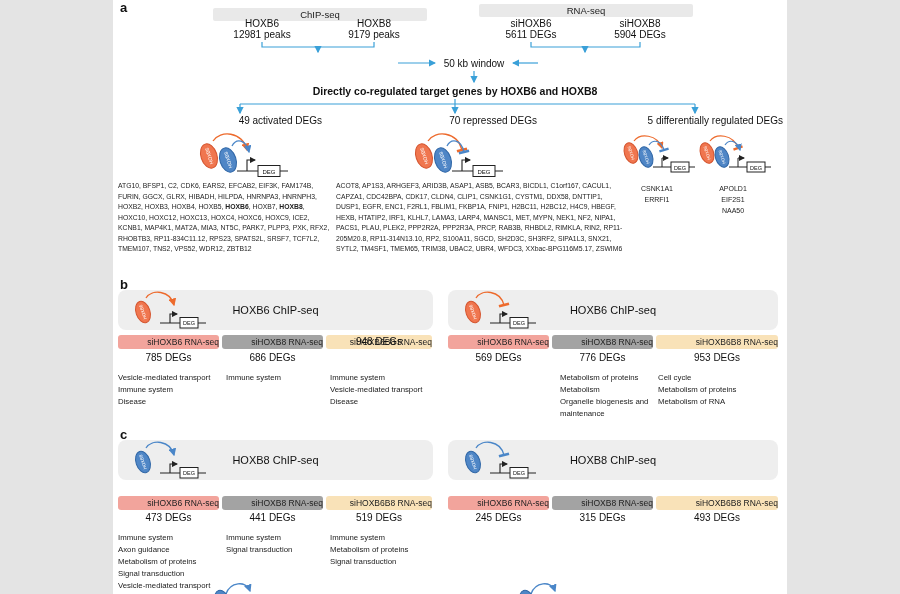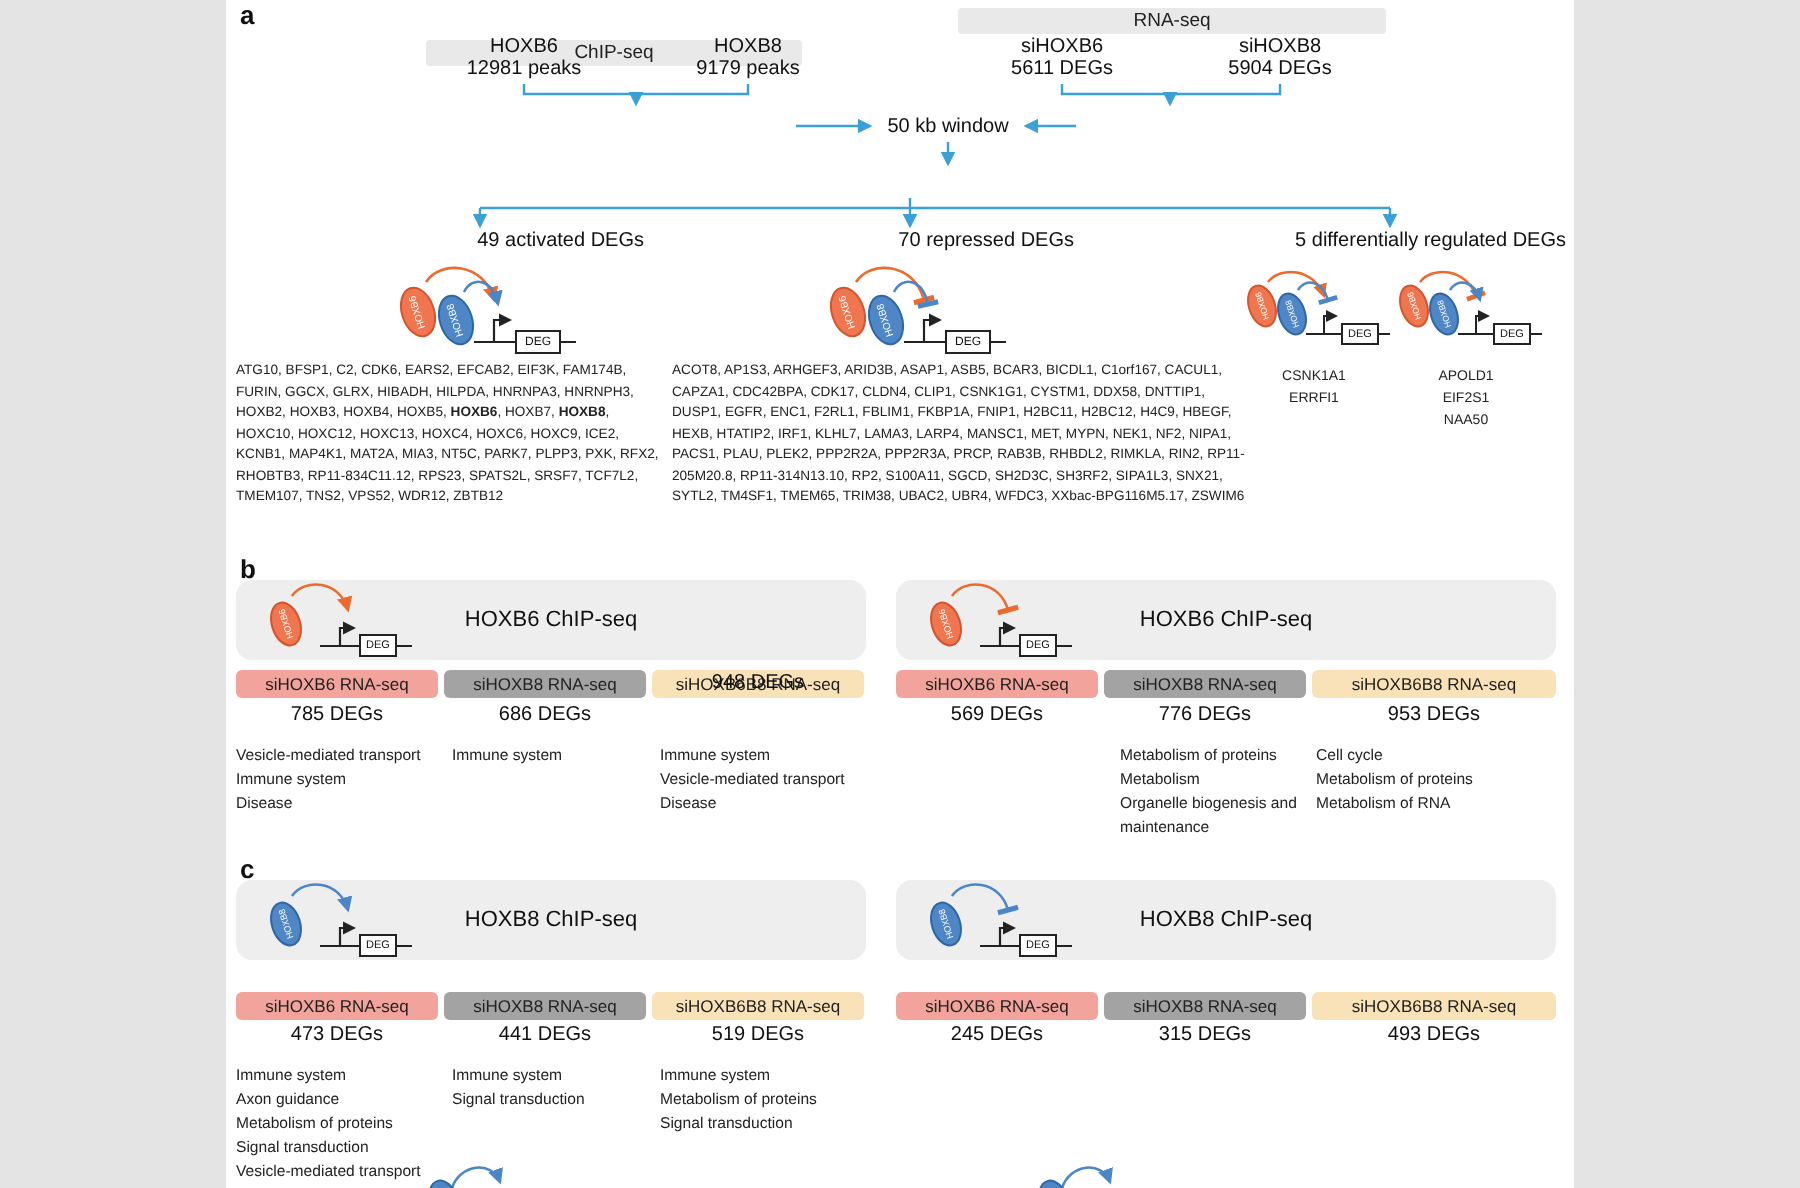--- a/index.html
+++ b/index.html
@@ -13,21 +13,21 @@
   .node { text-align:center; font-size:10px; line-height:1.12; }
   .node .nm, .node .stat { display:block; }
   .flow-text { text-align:center; font-size:10px; line-height:1.18; }
   .bold-title { font-weight:bold; font-size:10.5px; text-align:center; }
   .branch-title { font-size:10px; text-align:right; }
   .gene-list { font-size:6.8px; line-height:1.55; color:#222; }
   .gene-list b { font-weight:bold; }
   .gene-list-center { font-size:7px; line-height:1.6; color:#222; text-align:center; white-space:pre-line; }
   .card-header { background:#eeeeee; border-radius:8px; height:40px; }
   .card-title { position:absolute; left:0; right:0; top:0; height:40px; line-height:40px; text-align:center; font-size:11px; }
-  .col-bar { height:14px; border-radius:3px; font-size:8.5px; line-height:14px; text-align:center; color:#222; }
+  .col-bar { height:14px; border-radius:3px; font-size:8.5px; line-height:14px; text-align:right; color:#222; }
   .col-red { background:#f2a49c; }
   .col-blue { background:#a3a3a3; }
   .col-yellow { background:#f9e2b8; }
   .deg-count { font-size:10px; text-align:center; }
   .pathways { font-size:7.8px; line-height:1.55; color:#222; white-space:pre-line; }
   svg { display:block; overflow:visible; }
 </style>
 </head>
 <body>
 
@@ -52,21 +52,21 @@
           <rect x="0.5" y="0.5" width="2" height="8" fill="#ed6a2c"></rect>
         </marker>
       <marker id="bar-blue" markerWidth="4" markerHeight="9" refX="1.5" refY="4.5" orient="auto">
           <rect x="0.5" y="0.5" width="2" height="8" fill="#4a86c8"></rect>
         </marker>
     </defs>
   </svg>
 
   <div class="abs panel-label" style="left:120px;top:0px">a</div>
 
-  <div class="abs seq-bar" style="left:213px;top:20px;width:188px">ChIP-seq</div>
+  <div class="abs seq-bar" style="left:213px;top:8px;width:214px">ChIP-seq</div>
   <div class="abs seq-bar" style="left:479px;top:4px;width:214px">RNA-seq</div>
 
   <div class="abs node" style="left:222px;top:18px;width:80px">
     <span class="nm">HOXB6</span>
     <span class="stat">12981 peaks</span>
   </div>
   <div class="abs node" style="left:334px;top:18px;width:80px">
     <span class="nm">HOXB8</span>
     <span class="stat">9179 peaks</span>
   </div>
@@ -91,20 +91,21 @@
       <path d="M455,99 V104"></path>
       <path d="M240,104 H695"></path>
       <path d="M240,104 V113" marker-end="url(#ah-flow)"></path>
       <path d="M455,104 V113" marker-end="url(#ah-flow)"></path>
       <path d="M695,104 V113" marker-end="url(#ah-flow)"></path>
     </g>
   </svg>
 
   <div class="abs flow-text" style="left:439px;top:58px;width:70px">50 kb window</div>
 
+  <div class="abs bold-title" style="left:250px;top:85px;width:410px">Directly co-regulated target genes by HOXB6 and HOXB8</div>
 
   <div class="abs branch-title" style="left:158px;top:115px;width:164px">49 activated DEGs</div>
   <div class="abs branch-title" style="left:373px;top:115px;width:164px">70 repressed DEGs</div>
   <div class="abs branch-title" style="left:607px;top:115px;width:176px">5 differentially regulated DEGs</div>
 
   <svg class="abs" style="left:190px;top:129px" width="100" height="50" viewBox="0 0 100 50">
     <path d="M23,12 C30,1 52,2 57,21" fill="none" stroke="#ed6a2c" stroke-width="1.3" marker-end="url(#ah-orange)"></path>
     <path d="M42,17 C46,9 56,10 59,23" fill="none" stroke="#4a86c8" stroke-width="1.3" marker-end="url(#ah-blue)"></path>
     <g transform="rotate(-18 19 27)">
       <ellipse cx="19" cy="27" rx="8" ry="12.5" fill="#f0764f" stroke="#d4542e"></ellipse>

